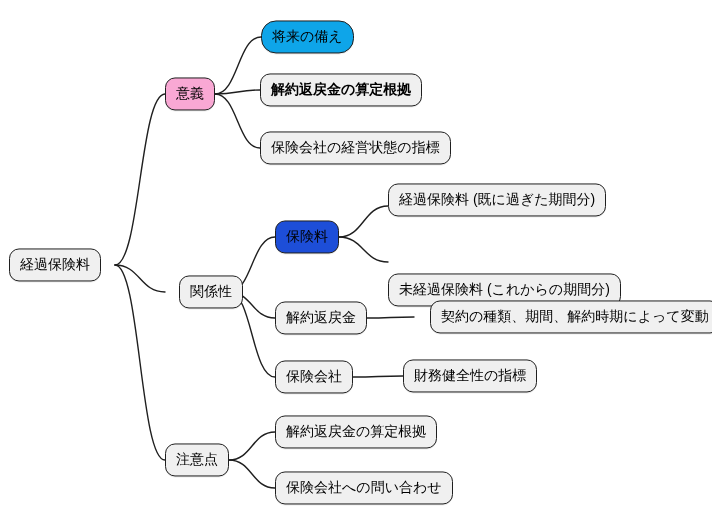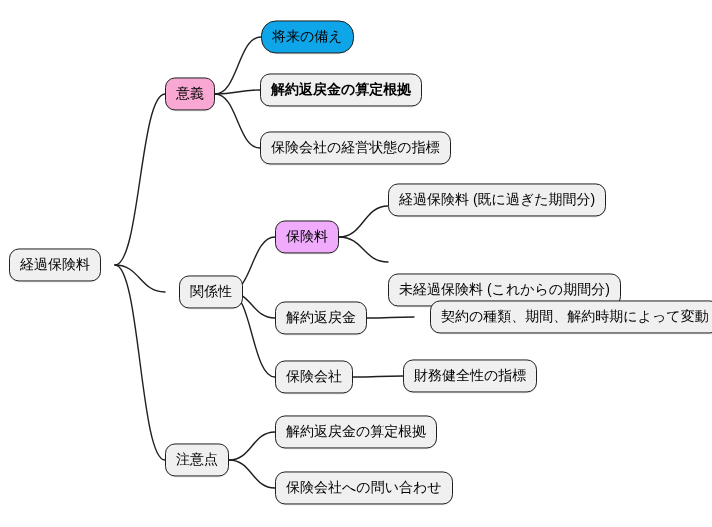--- a/index.html
+++ b/index.html
@@ -64,21 +64,21 @@
       <path d="M 229 460 C 252 460, 252 488, 275 488" stroke="#1f1f1f"></path>
     </svg>
 
   <div id="node-layer">
       <div class="node" style="left: 9px; top: 265px; background: rgb(240, 240, 240); border-color: rgb(31, 31, 31); color: rgb(0, 0, 0);">経過保険料</div>
       <div class="node" style="left: 165px; top: 94px; background: #f9a8d4; border-color: rgb(31, 31, 31); color: rgb(0, 0, 0);">意義</div>
       <div class="node" style="left: 261px; top: 37px; background: #0ea5e9; border-color: rgb(31, 31, 31); color: rgb(0, 0, 0); border-radius: 15px;">将来の備え</div>
       <div class="node" style="left: 260px; top: 90px; background: rgb(240, 240, 240); border-color: rgb(31, 31, 31); color: rgb(0, 0, 0); font-weight: bold;">解約返戻金の算定根拠</div>
       <div class="node" style="left: 260px; top: 148px; background: rgb(240, 240, 240); border-color: rgb(31, 31, 31); color: rgb(0, 0, 0);">保険会社の経営状態の指標</div>
       <div class="node" style="left: 165px; top: 292px; background: rgb(240, 240, 240); border-color: rgb(31, 31, 31); color: rgb(0, 0, 0); margin-left: 14px;">関係性</div>
-      <div class="node" style="left: 275px; top: 237px; background: #f0abfc; border-color: rgb(31, 31, 31); color: rgb(0, 0, 0);">保険料</div>
+      <div class="node" style="left: 275px; top: 237px; background: #1d4ed8; border-color: rgb(31, 31, 31); color: rgb(0, 0, 0);">保険料</div>
       <div class="node" style="left: 388px; top: 200px; background: rgb(240, 240, 240); border-color: rgb(31, 31, 31); color: rgb(0, 0, 0);">経過保険料 (既に過ぎた期間分)</div>
       <div class="node" style="left: 388px; top: 262px; background: rgb(240, 240, 240); border-color: rgb(31, 31, 31); color: rgb(0, 0, 0); margin-top: 28px;">未経過保険料 (これからの期間分)</div>
       <div class="node" style="left: 275px; top: 318px; background: rgb(240, 240, 240); border-color: rgb(31, 31, 31); color: rgb(0, 0, 0);">解約返戻金</div>
       <div class="node" style="left: 414px; top: 317px; background: rgb(240, 240, 240); border-color: rgb(31, 31, 31); color: rgb(0, 0, 0); margin-left: 16px;">契約の種類、期間、解約時期によって変動</div>
       <div class="node" style="left: 275px; top: 377px; background: rgb(240, 240, 240); border-color: rgb(31, 31, 31); color: rgb(0, 0, 0);">保険会社</div>
       <div class="node" style="left: 403px; top: 376px; background: rgb(240, 240, 240); border-color: rgb(31, 31, 31); color: rgb(0, 0, 0); text-align: center;">財務健全性の指標</div>
       <div class="node" style="left: 165px; top: 460px; background: rgb(240, 240, 240); border-color: rgb(31, 31, 31); color: rgb(0, 0, 0);">注意点</div>
       <div class="node" style="left: 275px; top: 432px; background: rgb(240, 240, 240); border-color: rgb(31, 31, 31); color: rgb(0, 0, 0);">解約返戻金の算定根拠</div>
       <div class="node" style="left: 275px; top: 488px; background: rgb(240, 240, 240); border-color: rgb(31, 31, 31); color: rgb(0, 0, 0);">保険会社への問い合わせ</div>
     </div>

